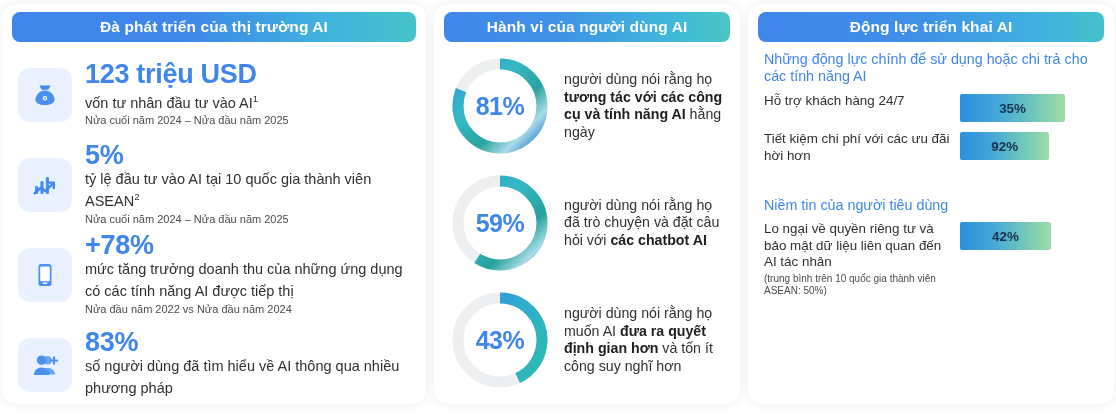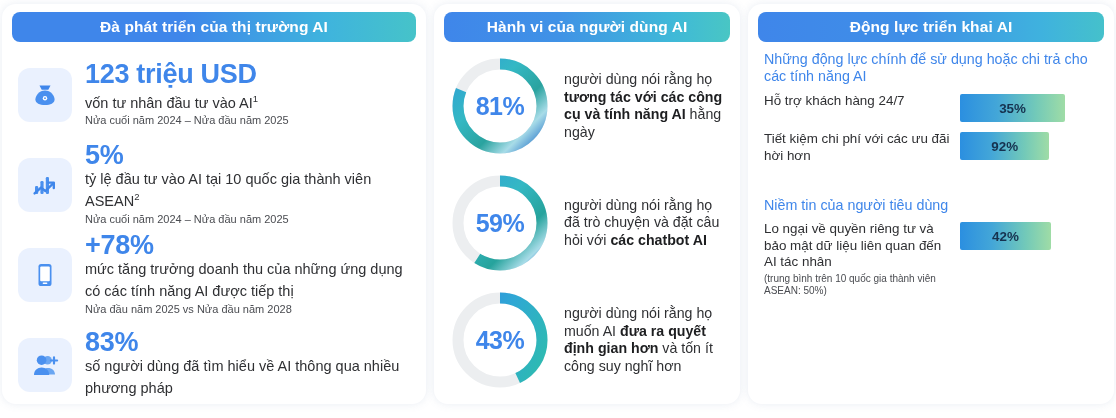--- a/index.html
+++ b/index.html
@@ -182,21 +182,21 @@
         <div class="stat-icon">
           <svg width="30" height="30" viewBox="0 0 30 30">
             <rect x="8.5" y="4" width="13" height="22" rx="2.6" fill="#4a90ef"></rect>
             <rect x="10.2" y="6.6" width="9.6" height="14.6" rx="1" fill="#ffffff"></rect>
             <rect x="12.6" y="22.6" width="4.8" height="1.5" rx="0.75" fill="#ffffff"></rect>
           </svg>
         </div>
         <div class="stat-body">
           <div class="stat-value">+78%</div>
           <div class="stat-desc"><span>mức tăng trưởng doanh thu của những ứng dụng có các tính năng AI được tiếp thị</span><sup></sup></div>
-          <div class="stat-note">Nửa đầu năm 2025 vs Nửa đầu năm 2028</div>
+          <div class="stat-note">Nửa đầu năm 2022 vs Nửa đầu năm 2024</div>
         </div>
       </div>
 
       <div class="stat-row">
         <div class="stat-icon">
           <svg width="30" height="30" viewBox="0 0 30 30">
             <circle cx="17.6" cy="10.2" r="4.3" fill="#6aa6f2"></circle>
             <path d="M11 24.6 c0 -4.2 3.1 -6.7 7 -6.7 c3.9 0 7 2.5 7 6.7 Z" fill="#6aa6f2"></path>
             <circle cx="11.6" cy="10.2" r="4.8" fill="#4a90ef"></circle>
             <path d="M4 25 c0 -4.6 3.4 -7.4 7.6 -7.4 c4.2 0 7.6 2.8 7.6 7.4 Z" fill="#4a90ef"></path>

